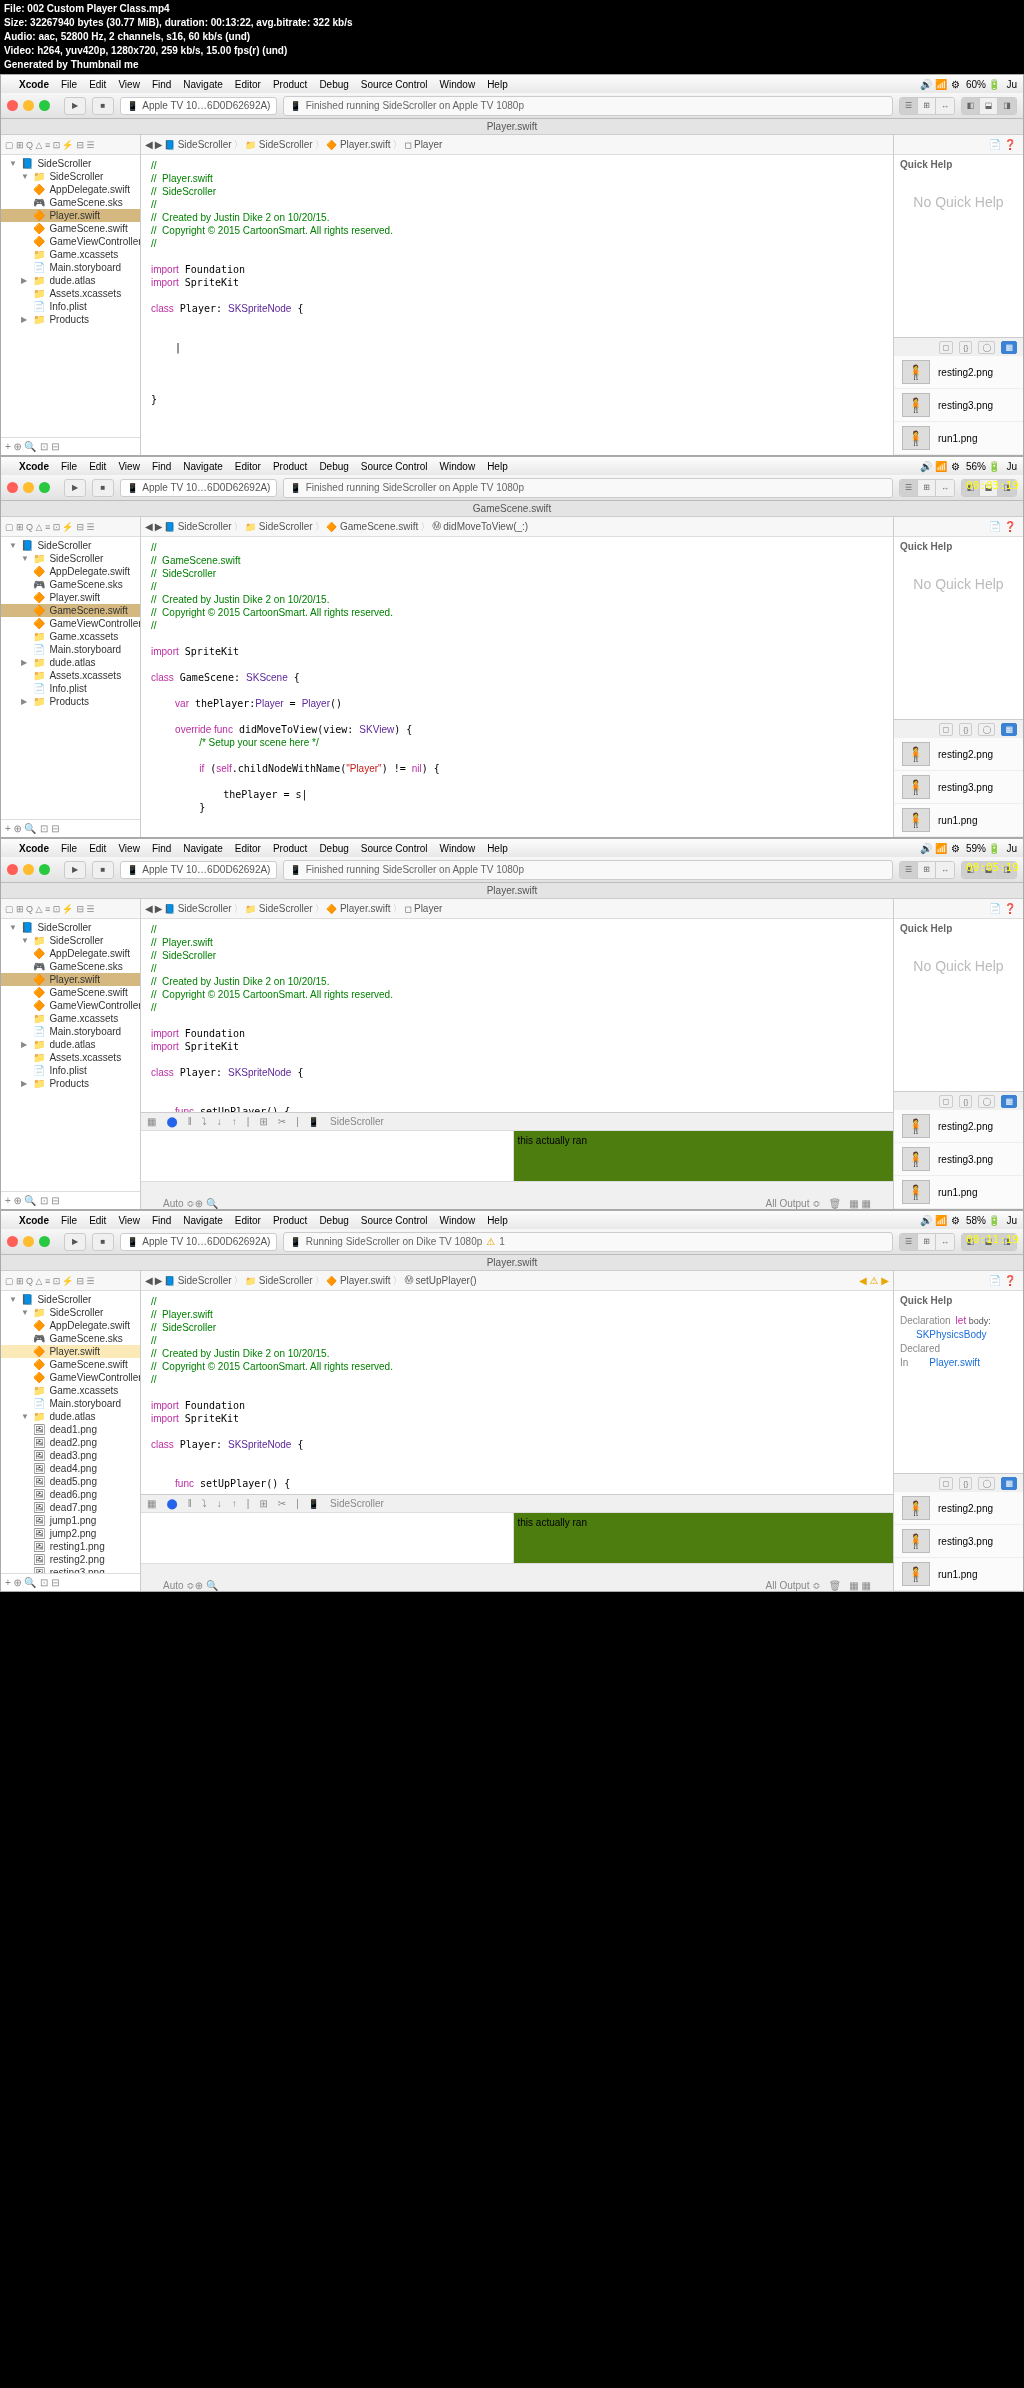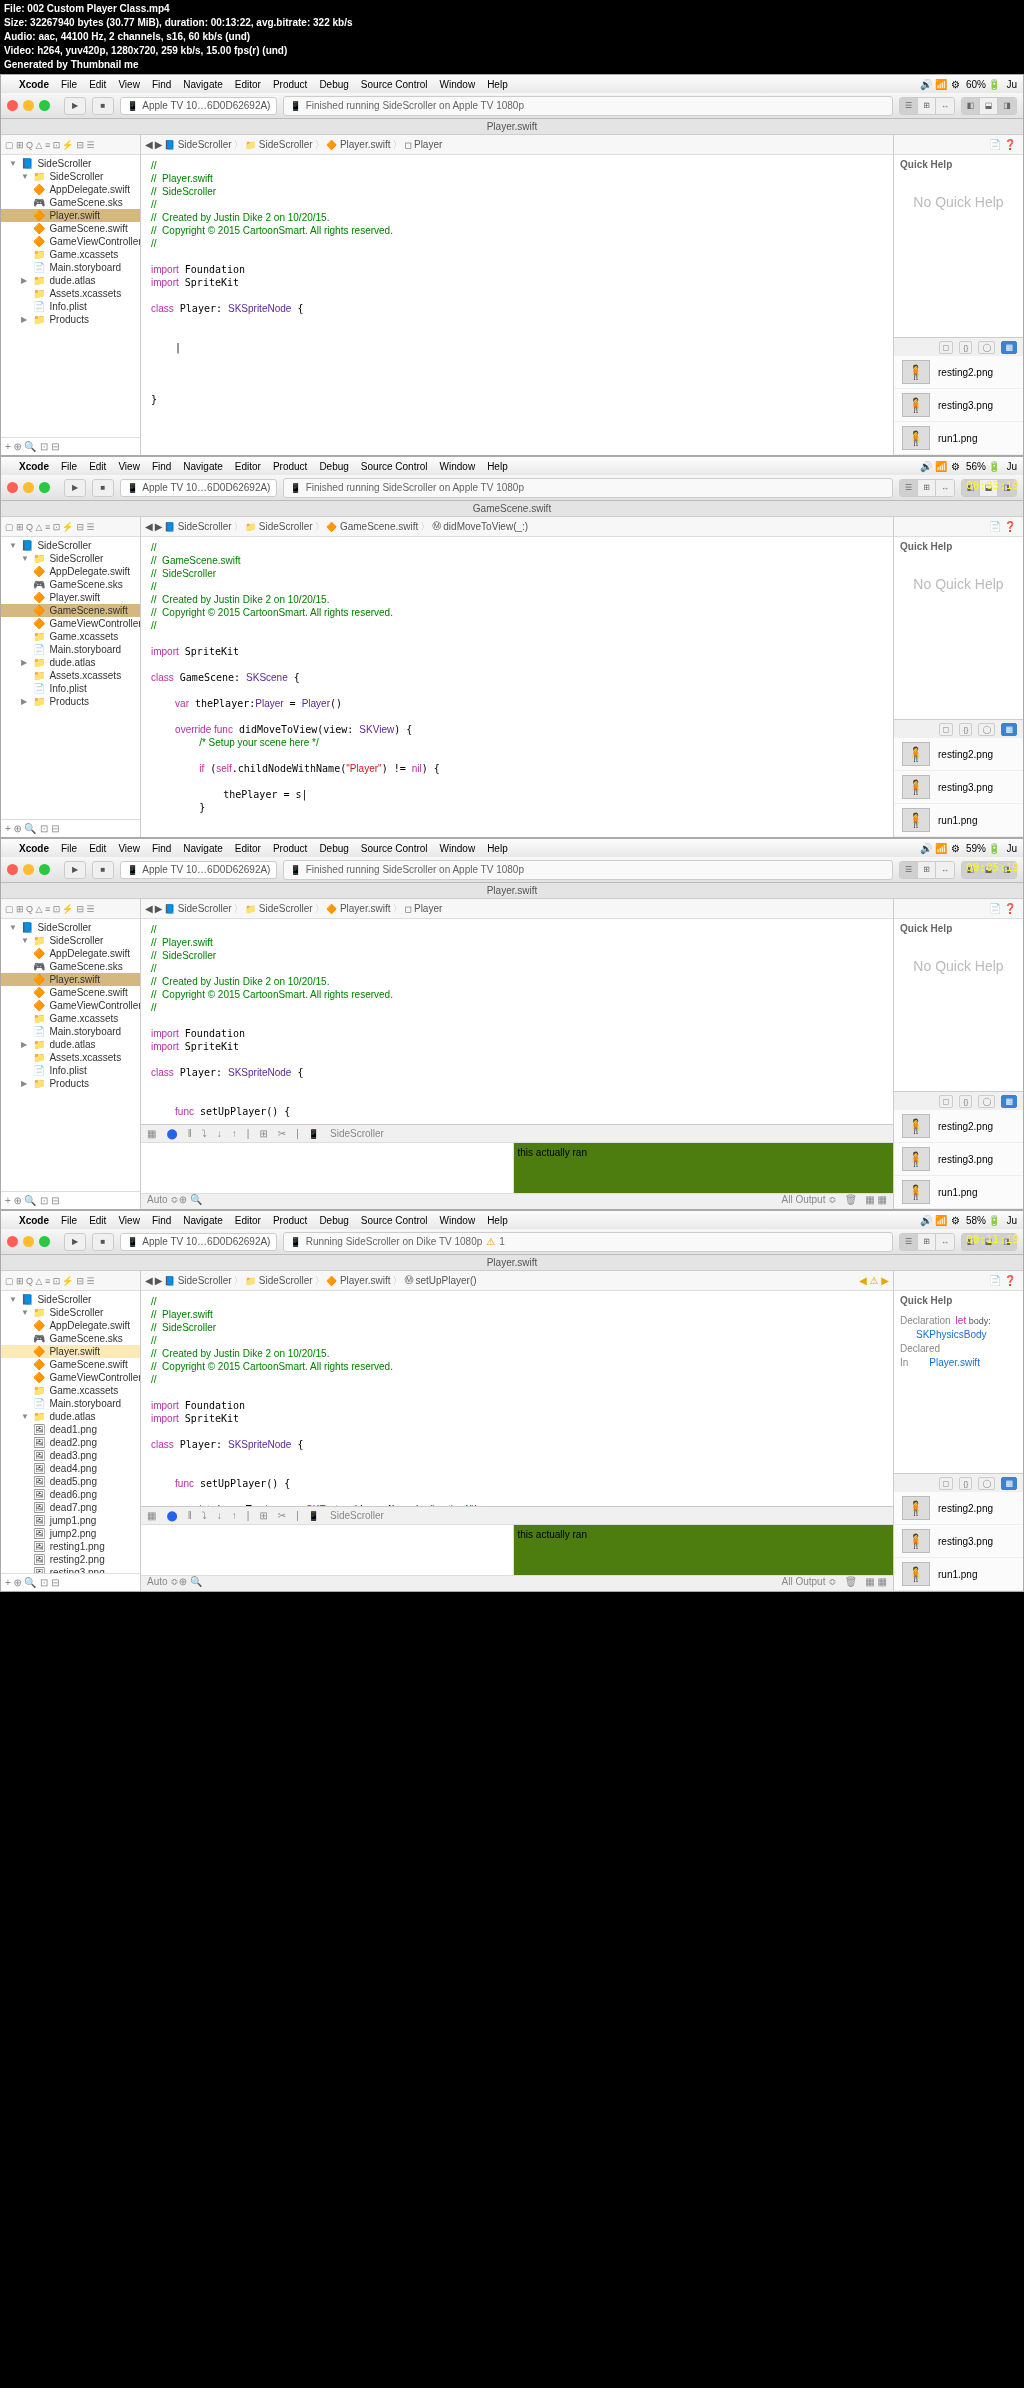--- a/index.html
+++ b/index.html
@@ -50,21 +50,21 @@
 .c-type { color: #5c2699; }
 .c-string { color: #c41a16; }
 .c-self { color: #ba2da2; }
 
 .debug-area { border-top: 1px solid #ccc; display: flex; flex-direction: column; }
 .debug-toolbar { height: 18px; background: #f0f0f0; border-bottom: 1px solid #ddd; display: flex; align-items: center; padding: 0 6px; gap: 10px; font-size: 9px; color: #888; }
 .debug-toolbar .bp { color: #2563eb; }
 .debug-content { display: flex; height: 50px; }
 .debug-vars { flex: 1; border-right: 1px solid #ddd; background: #fff; }
 .debug-console { flex: 1; background: #4d7c0f; padding: 4px; font-family: Menlo, monospace; font-size: 10px; }
-.debug-footer { height: 16px; background: #f0f0f0; border-top: 1px solid #ddd; display: flex; align-items: flex-start; padding: 0 6px; font-size: 9px; color: #888; }
+.debug-footer { height: 28px; background: #f0f0f0; border-top: 1px solid #ddd; display: flex; align-items: flex-end; padding: 0 22px; font-size: 9px; color: #888; }
 .debug-footer .right { margin-left: auto; display: flex; gap: 8px; }
 
 .inspector { width: 130px; background: #fff; border-left: 1px solid #ccc; display: flex; flex-direction: column; }
 .insp-header { height: 20px; background: #f7f7f7; border-bottom: 1px solid #ddd; display: flex; align-items: center; justify-content: flex-end; gap: 6px; padding: 0 6px; font-size: 10px; color: #888; }
 .insp-title { padding: 4px 6px; font-size: 10px; color: #666; font-weight: bold; }
 .insp-content { flex: 1; display: flex; flex-direction: column; align-items: center; justify-content: flex-start; padding-top: 20px; color: #bbb; font-size: 14px; }
 .insp-decl { padding: 4px 6px; font-size: 9px; color: #555; line-height: 13px; }
 .insp-decl .label { color: #888; }
 .insp-decl .kw { color: #ba2da2; }
 .insp-decl .link { color: #1a6ed8; margin-left: 16px; }
@@ -78,21 +78,21 @@
 .lib-thumb { width: 28px; height: 24px; background: #ddd; border: 1px solid #bbb; display: flex; align-items: center; justify-content: center; font-size: 14px; }
 
 .timestamp { position: absolute; right: 4px; top: 2px; color: #ff0; font-size: 11px; font-family: monospace; margin-top: 20px; }
 </style>
 </head>
 <body>
 
 <div class="video-info">
 <div>File: 002 Custom Player Class.mp4</div>
 <div>Size: 32267940 bytes (30.77 MiB), duration: 00:13:22, avg.bitrate: 322 kb/s</div>
-<div>Audio: aac, 44100 Hz, 2 channels, s16, 60 kb/s (und)</div>
+<div>Audio: aac, 52800 Hz, 2 channels, s16, 60 kb/s (und)</div>
 <div>Video: h264, yuv420p, 1280x720, 259 kb/s, 15.00 fps(r) (und)</div>
 <div>Generated by Thumbnail me</div>
 </div>
 
 <div class="xcode-window">
 <div class="menubar">
 <span class="apple"></span>
 <b>Xcode</b>
 <span>File</span>
 <span>Edit</span>

